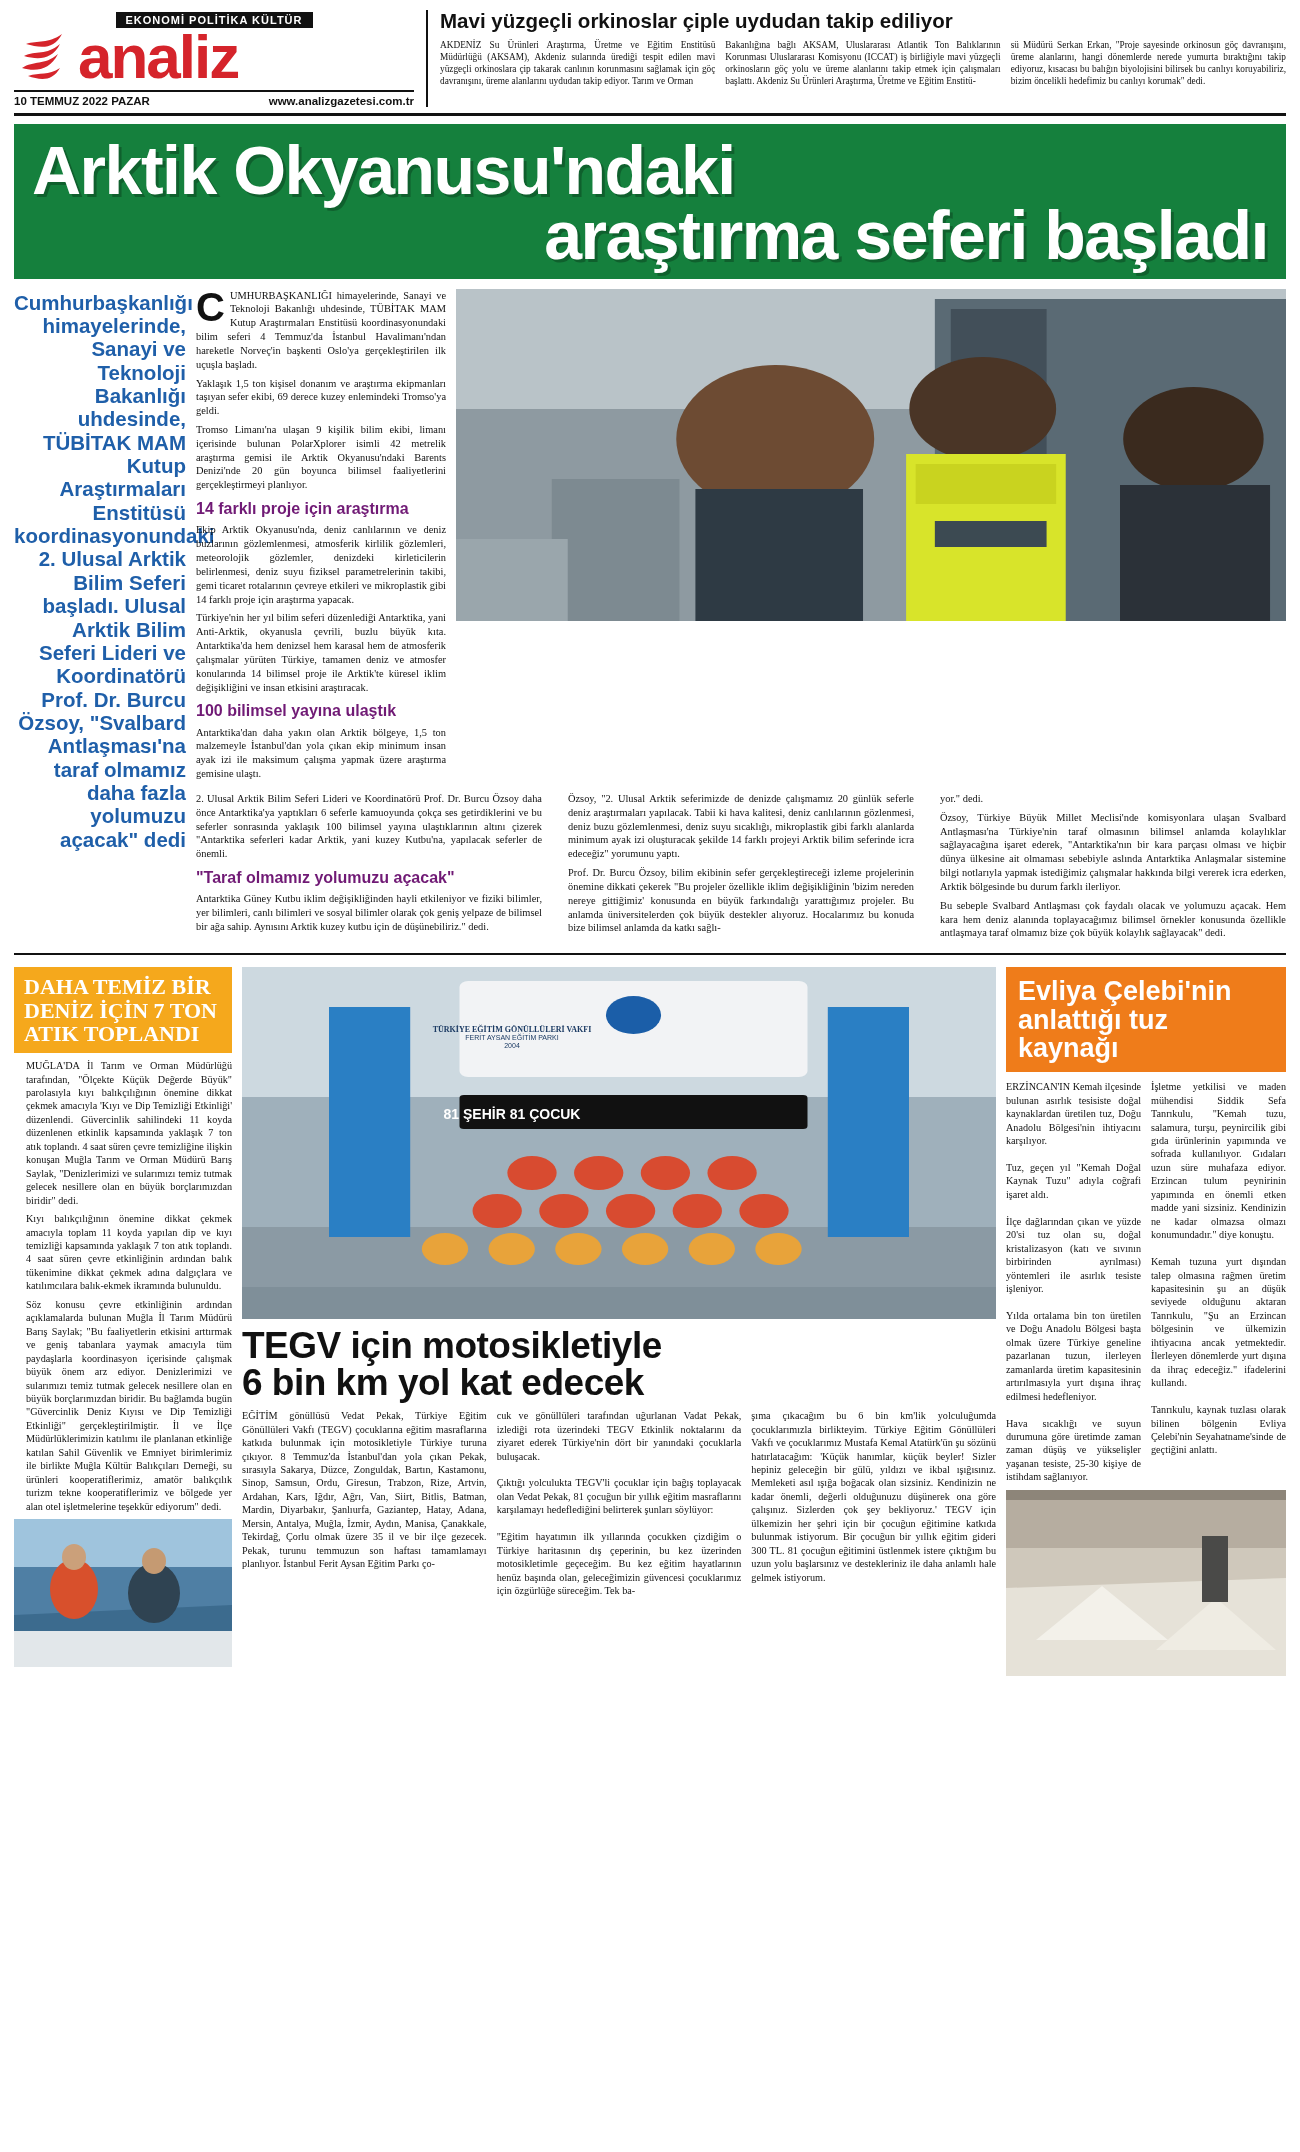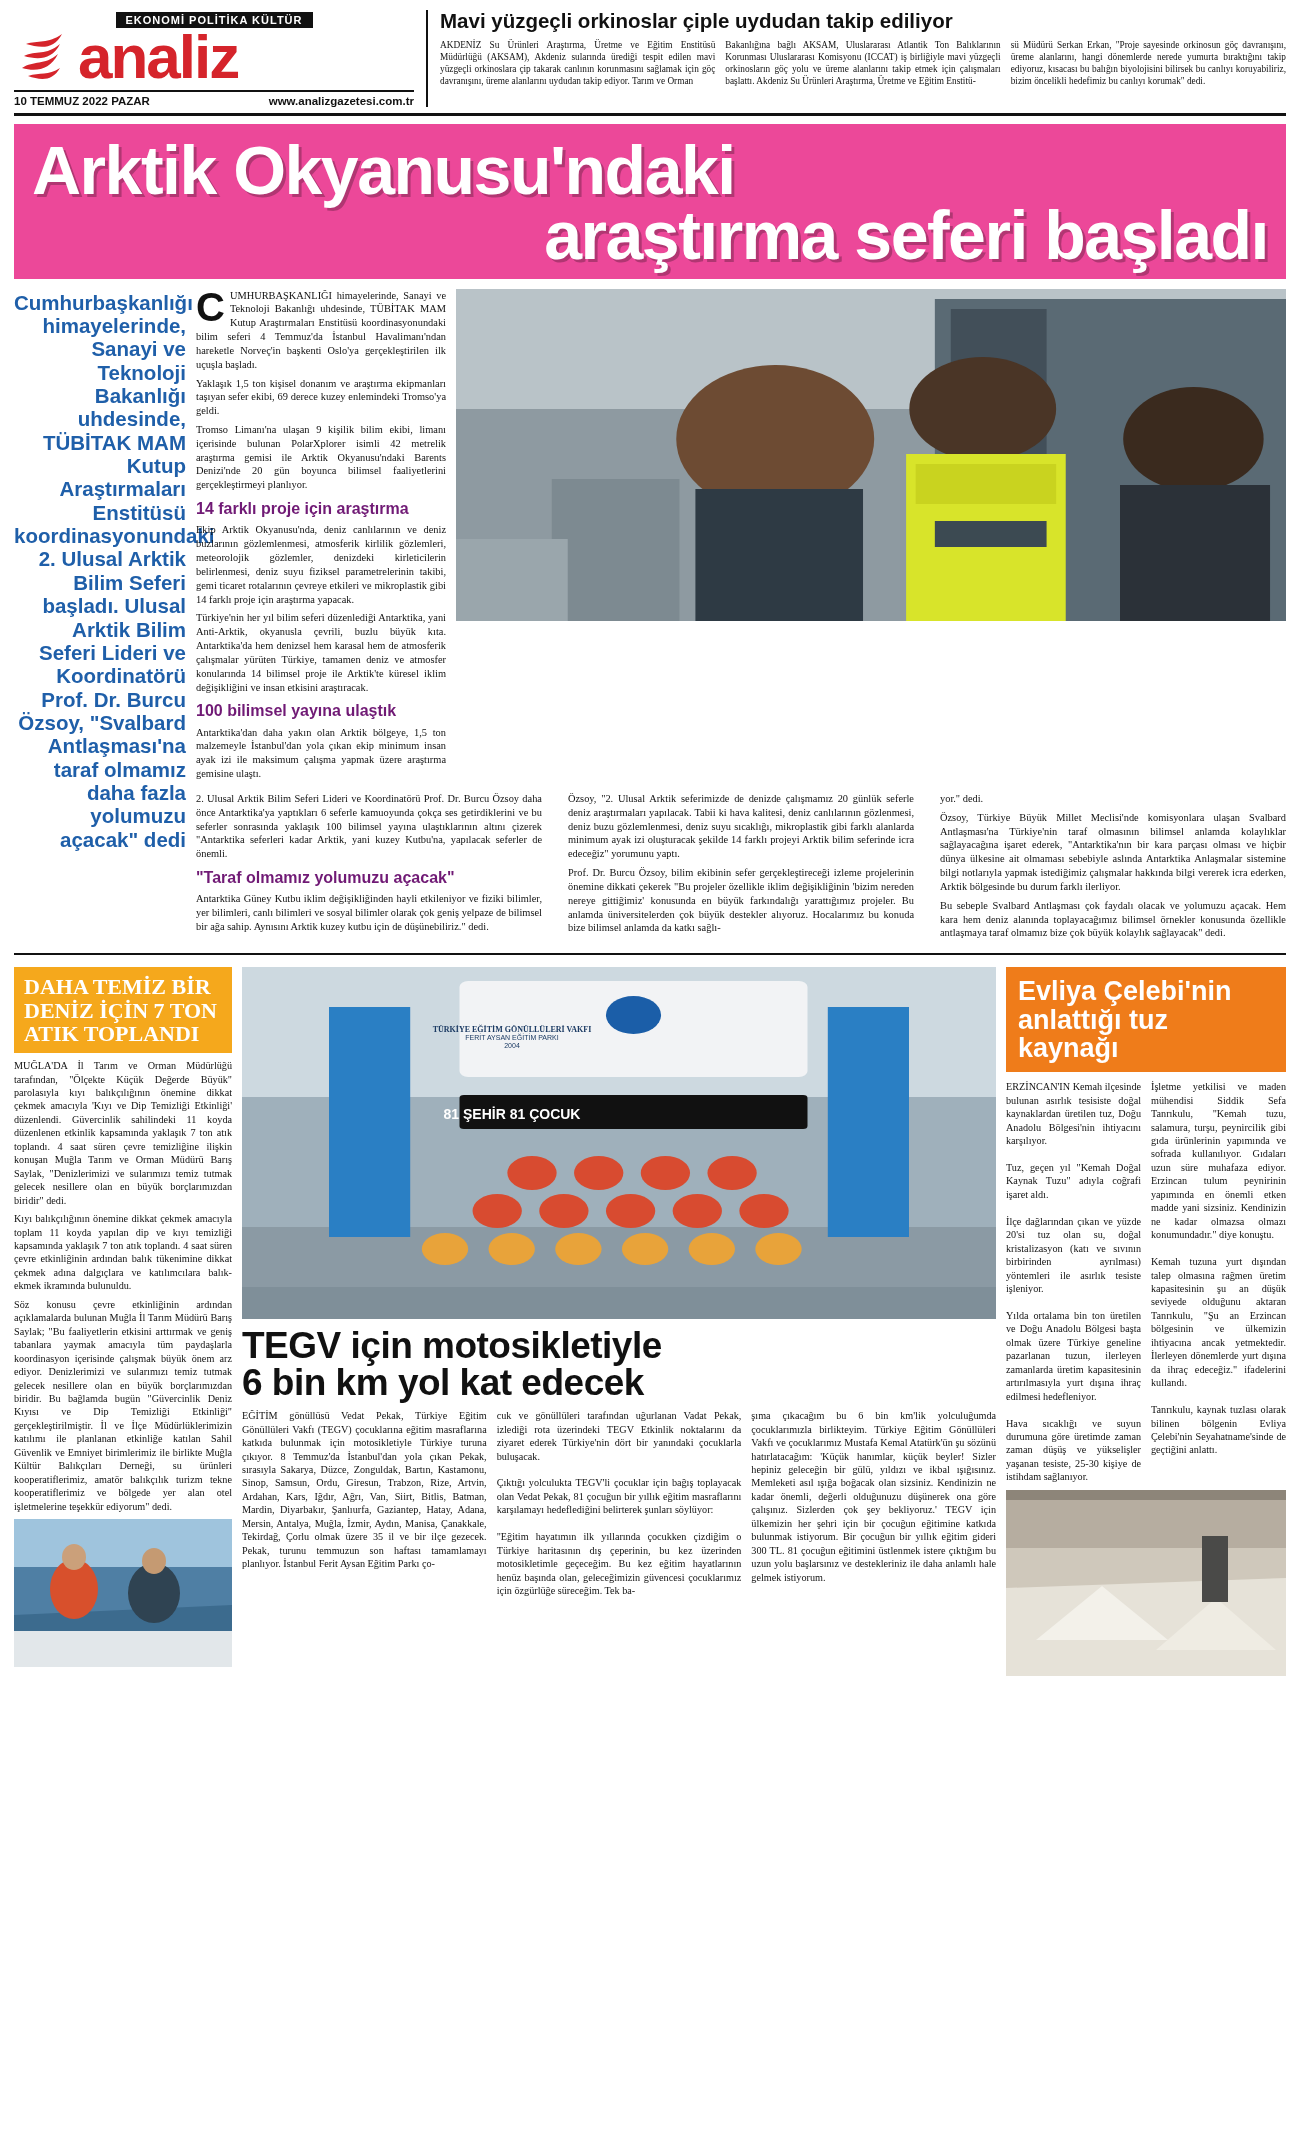--- a/index.html
+++ b/index.html
@@ -34,21 +34,21 @@
   .mast-divider { width:2px; background:#111; margin:0 12px; }
   .mast-news { flex:1; }
   .mast-news h2 {
     font-family:"Liberation Sans", sans-serif; font-size:20.5px; font-weight:bold; margin:0 0 6px 0;
     line-height:1.12; color:#111;
   }
   .mast-cols { display:flex; gap:10px; font-size:9.3px; line-height:1.3; text-align:justify; }
   .mast-cols .col { flex:1; }
 
   
-  .hero { background:#ec4899; color:#fff; margin-top:8px; padding:14px 18px 10px 18px; position:relative; }
+  .hero { background:#15803d; color:#fff; margin-top:8px; padding:14px 18px 10px 18px; position:relative; }
   .hero h1 {
     margin:0; font-family:"Liberation Sans", sans-serif; font-weight:bold;
     font-size:68px; line-height:0.96; letter-spacing:-1.5px;
     text-shadow: 3px 3px 0 rgba(0,0,0,0.25);
   }
   .hero h1 .l2 { display:block; text-align:right; }
 
   
   .main-body { display:flex; gap:10px; margin-top:10px; }
   .lede {
@@ -73,21 +73,21 @@
   
   .lower { display:flex; gap:10px; margin-top:12px; }
   .lower-left { width:218px; }
   .lower-mid { flex:1; }
   .lower-right { width:280px; }
 
   .box-yellow { background:#f5a81c; padding:8px 10px; }
   .box-yellow h3 { margin:0; font-family:Liberation Serif, serif; font-weight:bold;
     font-size:22px; line-height:1.06; color:#fff; }
   .left-text { font-size:10.2px; line-height:1.32; text-align:justify; margin-top:6px; }
-  .left-text p { margin:0 0 5px 0; }
+  .left-text p { margin:0 0 5px 12px; }
   .ph-fish { width:100%; height:148px; background:#5e86a8; margin-top:6px; position:relative; overflow:hidden; }
 
   .ph-group { width:100%; height:352px; background:#b9c7cf; position:relative; overflow:hidden; }
   .mid-title { margin-top:8px; }
   .mid-title h2 { margin:0; font-family:"Liberation Sans",sans-serif; font-weight:bold;
     font-size:37px; line-height:1.0; color:#111; letter-spacing:-0.5px; }
   .mid-cols { display:flex; gap:10px; margin-top:8px; }
   .mid-cols .c { flex:1; font-size:10.2px; line-height:1.32; text-align:justify; }
 
   .box-orange { background:#ef7c1a; padding:10px 12px; }

